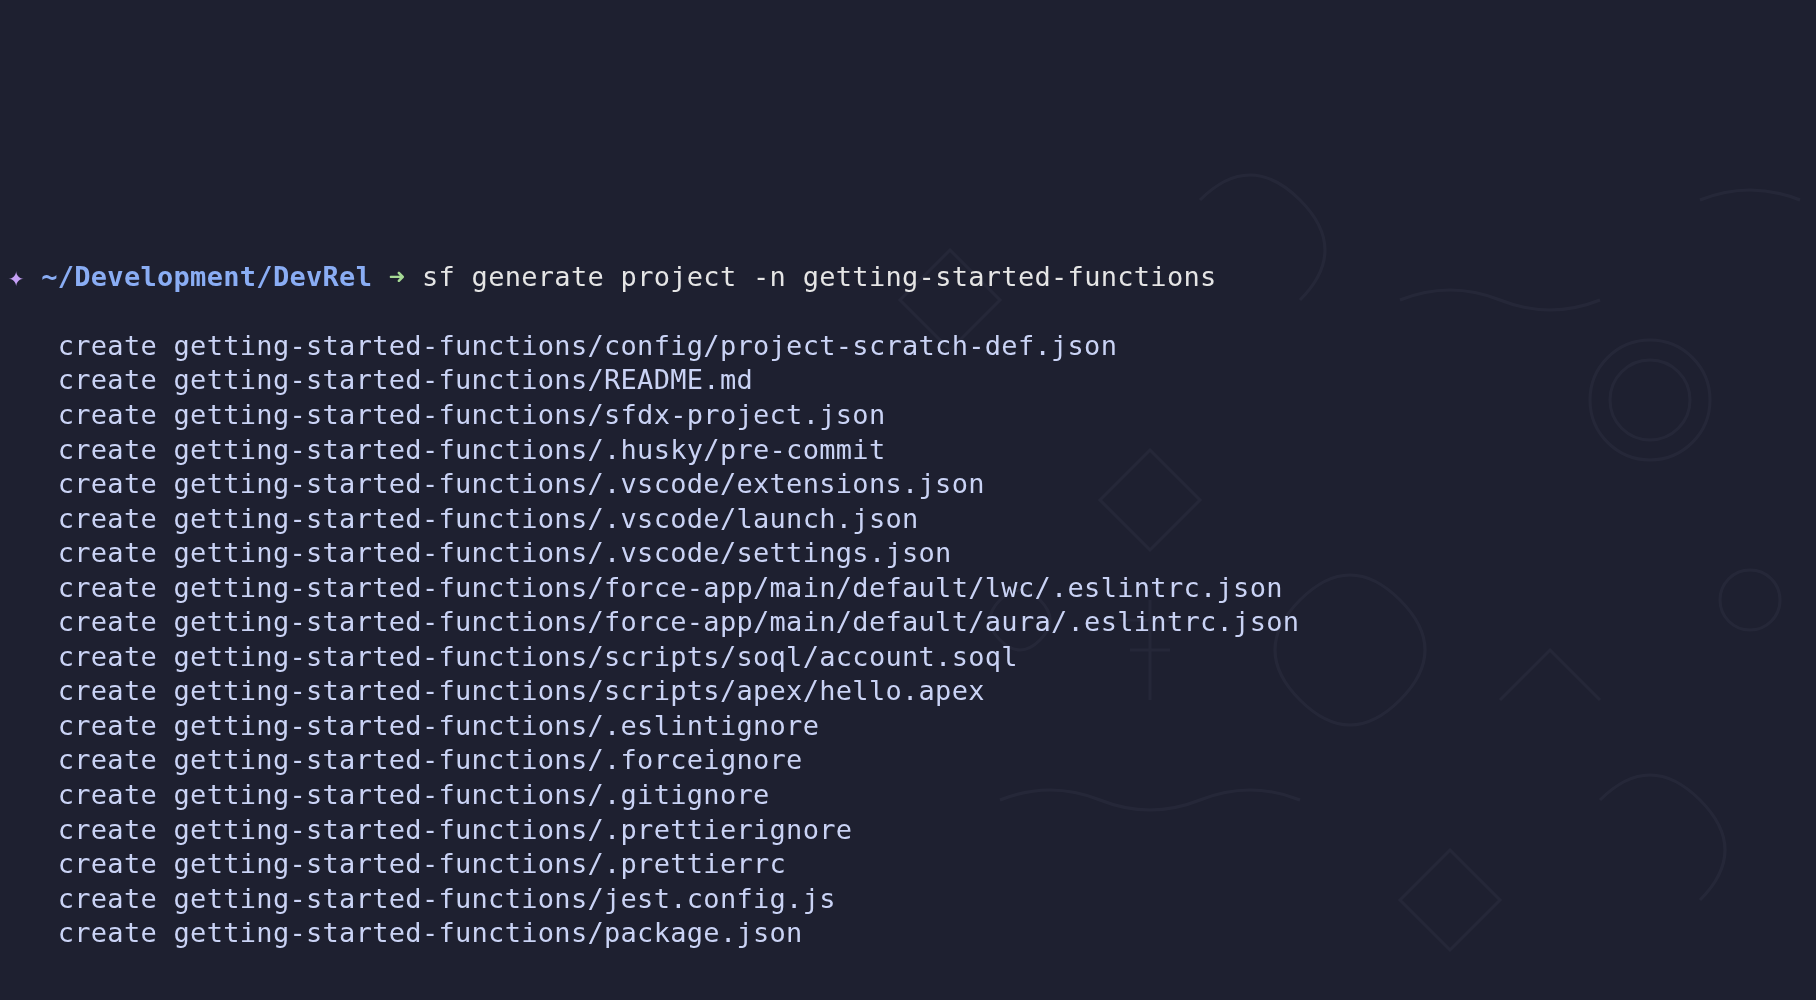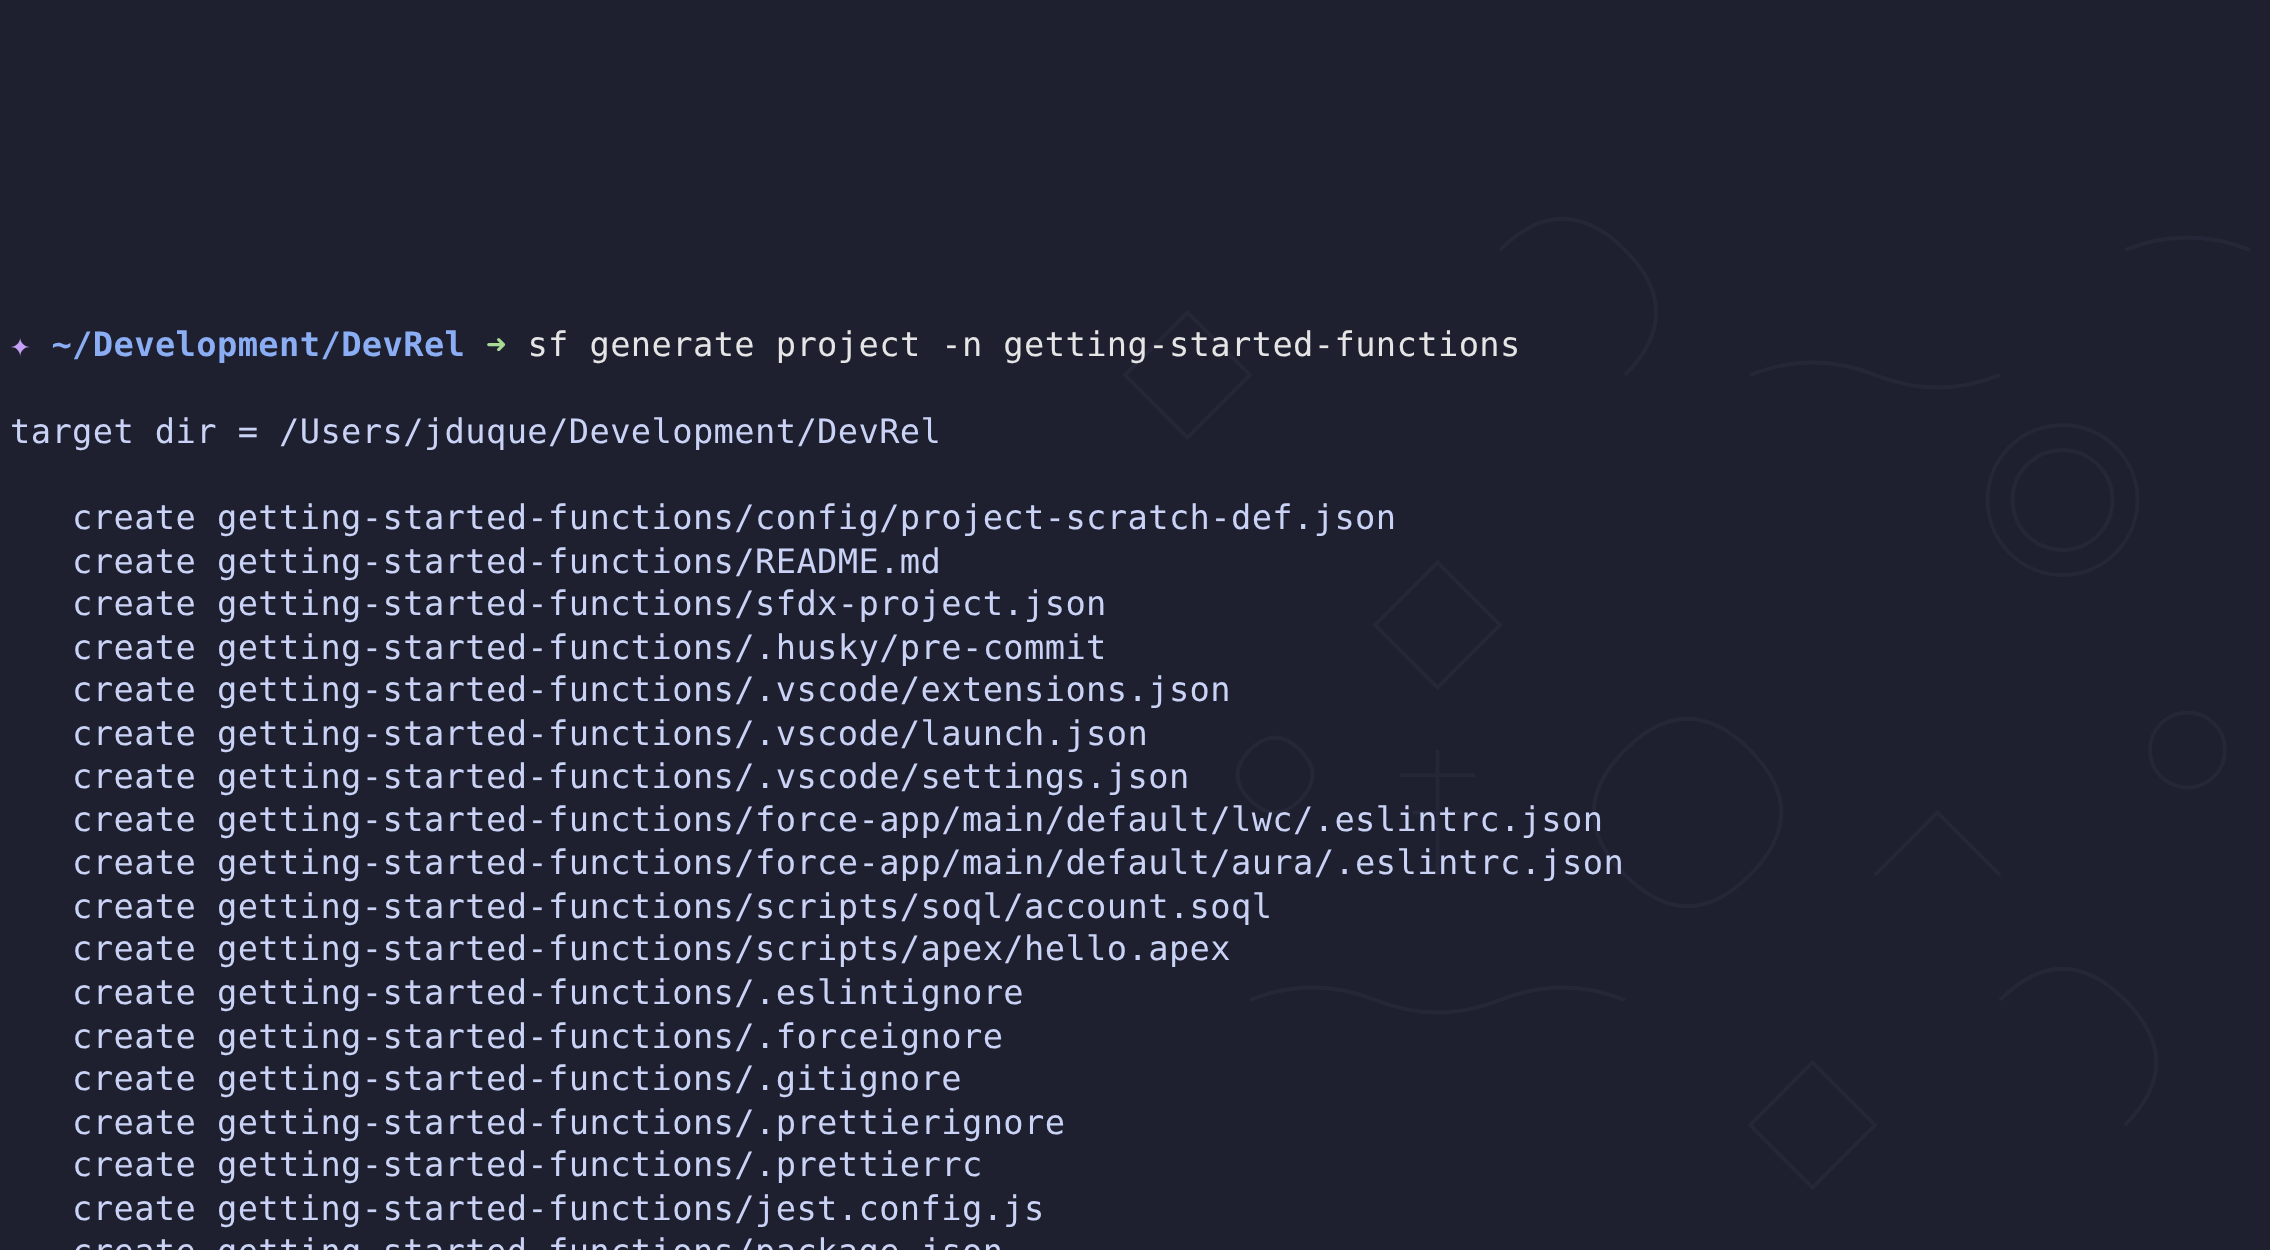--- a/index.html
+++ b/index.html
@@ -76,21 +76,20 @@
     <path d="M 1700 200 Q 1750 180 1800 200"></path>
     <path d="M 1400 900 L 1450 850 L 1500 900 L 1450 950 Z"></path>
     <path d="M 1150 700 L 1150 600 M 1130 650 L 1170 650 M 1120 620 L 1180 620"></path>
     <circle cx="1750" cy="600" r="30"></circle>
     <path d="M 1000 600 Q 1020 580 1040 600 Q 1060 620 1040 640 Q 1020 660 1000 640 Q 980 620 1000 600"></path>
   </g>
 </svg>
 
 <div class="terminal-content">
 <span class="line"><span class="prompt-symbol">✦</span> <span class="prompt-path">~/Development/DevRel</span> <span class="prompt-arrow">➜</span> <span class="command">sf generate project -n getting-started-functions</span></span>
-<span class="line output-line">target dir = /Users/jduque/Development/DevRel</span>
 <span id="output-lines"><span class="line output-line">   create getting-started-functions/config/project-scratch-def.json</span><span class="line output-line">   create getting-started-functions/README.md</span><span class="line output-line">   create getting-started-functions/sfdx-project.json</span><span class="line output-line">   create getting-started-functions/.husky/pre-commit</span><span class="line output-line">   create getting-started-functions/.vscode/extensions.json</span><span class="line output-line">   create getting-started-functions/.vscode/launch.json</span><span class="line output-line">   create getting-started-functions/.vscode/settings.json</span><span class="line output-line">   create getting-started-functions/force-app/main/default/lwc/.eslintrc.json</span><span class="line output-line">   create getting-started-functions/force-app/main/default/aura/.eslintrc.json</span><span class="line output-line">   create getting-started-functions/scripts/soql/account.soql</span><span class="line output-line">   create getting-started-functions/scripts/apex/hello.apex</span><span class="line output-line">   create getting-started-functions/.eslintignore</span><span class="line output-line">   create getting-started-functions/.forceignore</span><span class="line output-line">   create getting-started-functions/.gitignore</span><span class="line output-line">   create getting-started-functions/.prettierignore</span><span class="line output-line">   create getting-started-functions/.prettierrc</span><span class="line output-line">   create getting-started-functions/jest.config.js</span><span class="line output-line">   create getting-started-functions/package.json</span></span>
 
 
 
 </div>
 
 
 
 
 </body></html>

